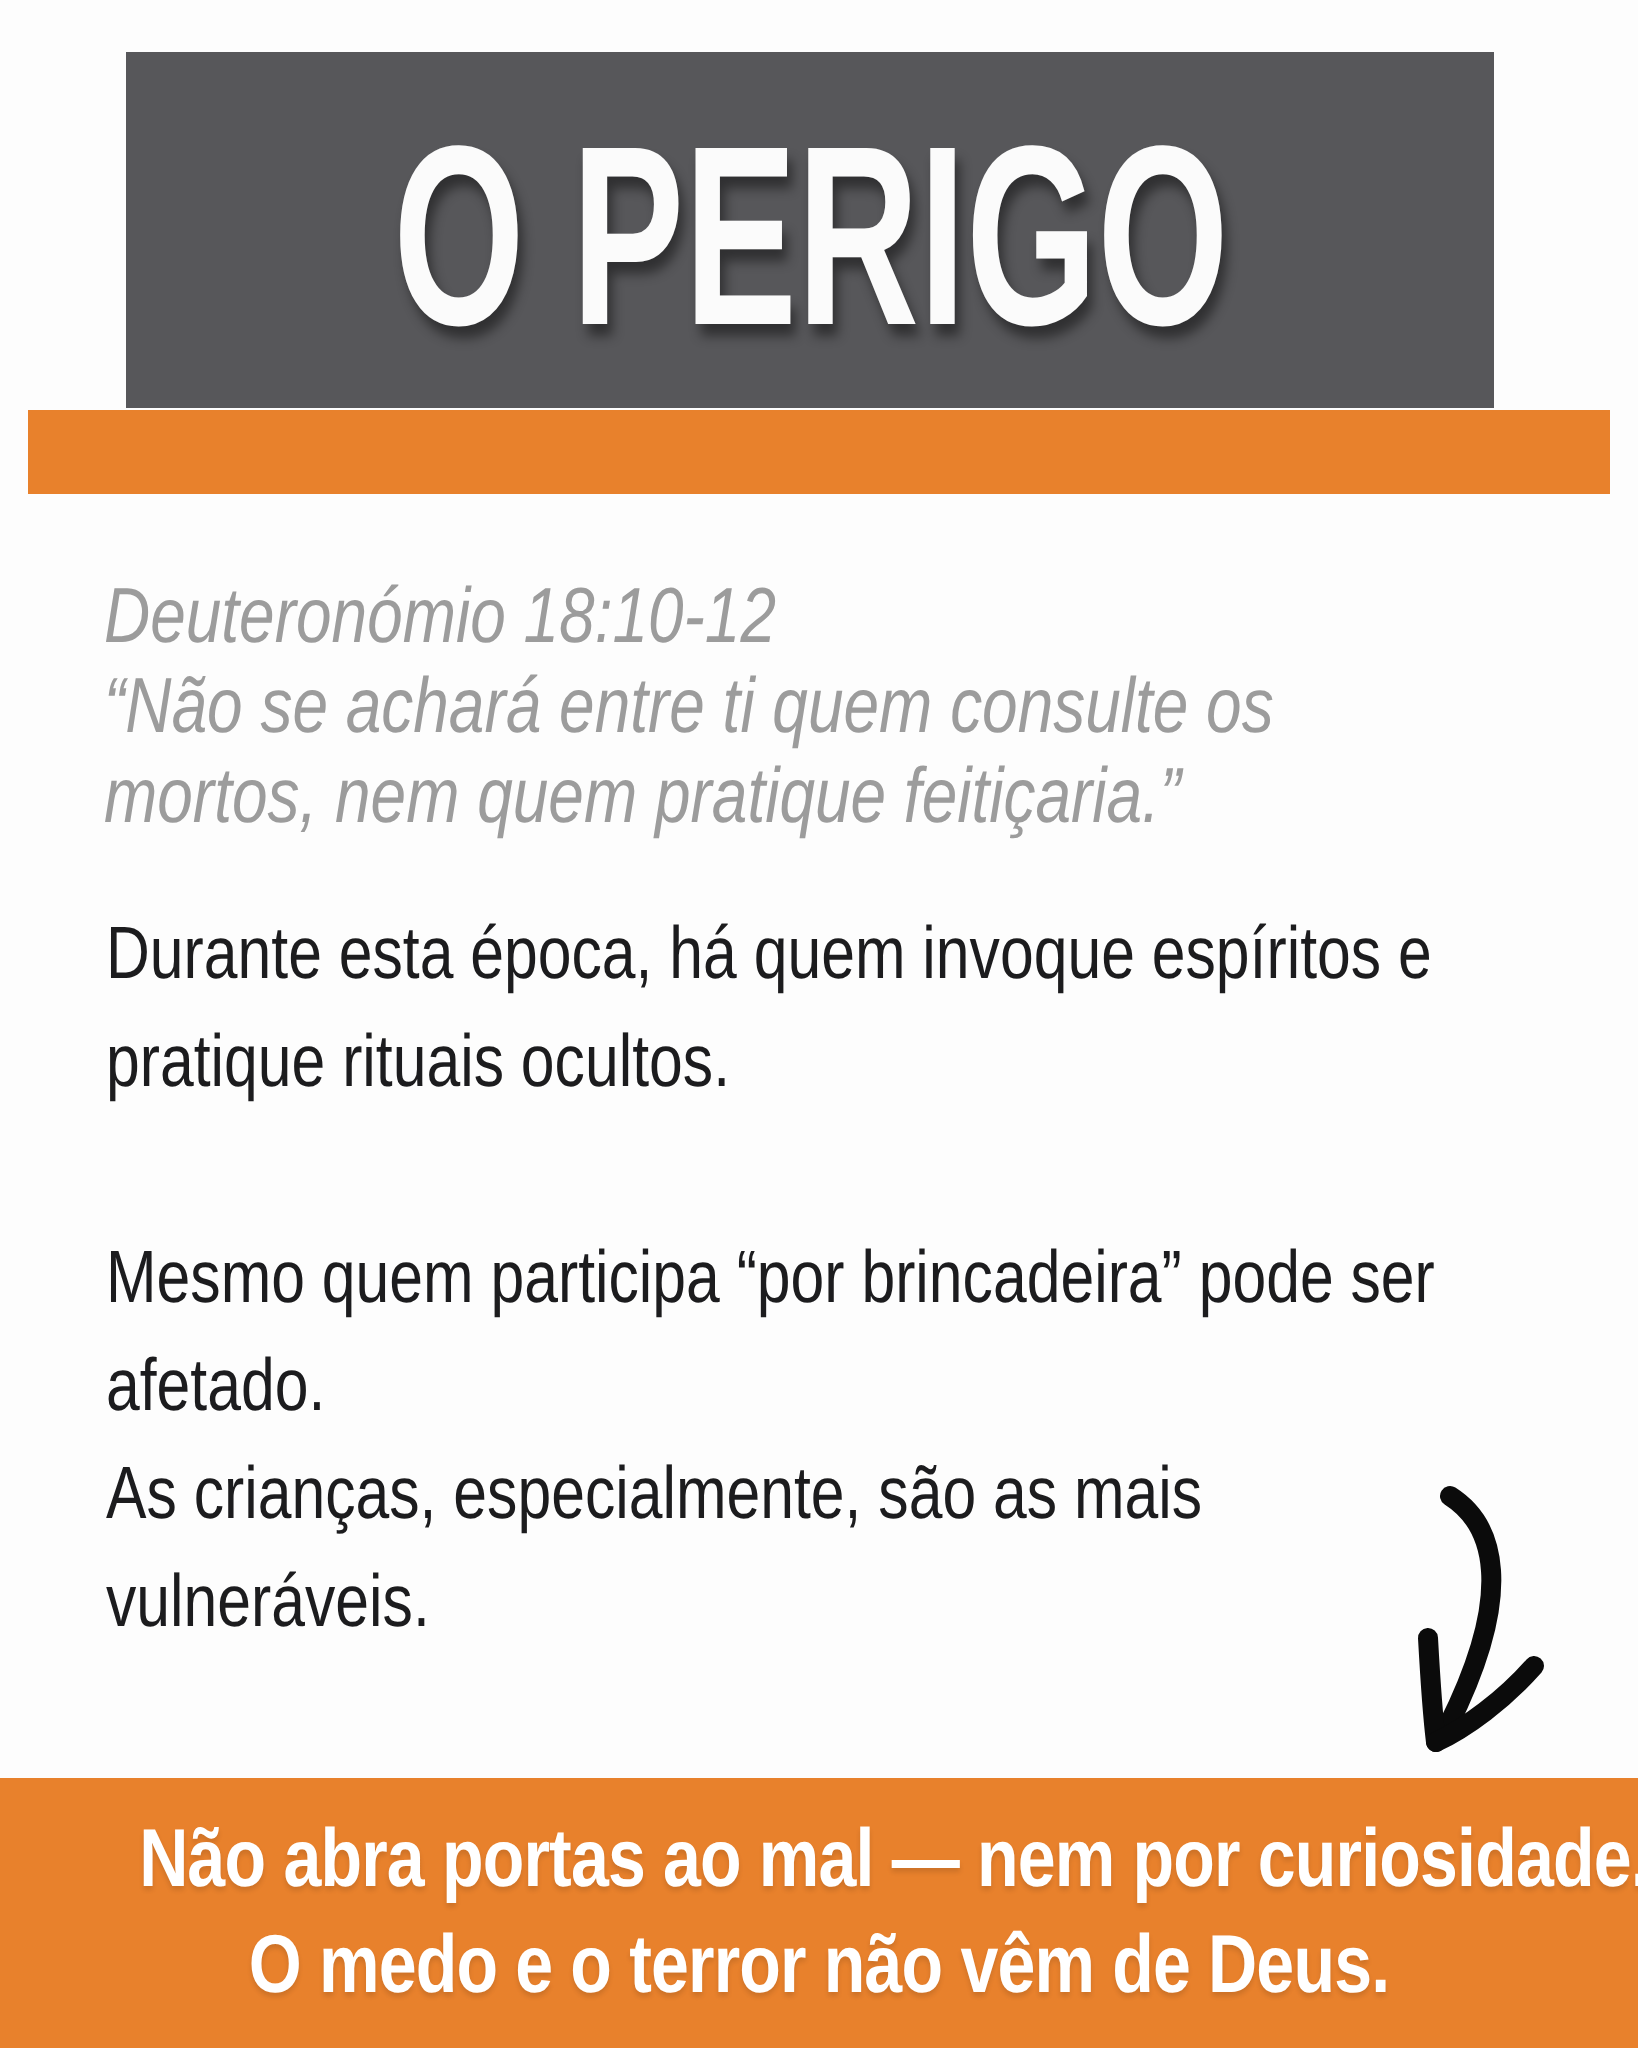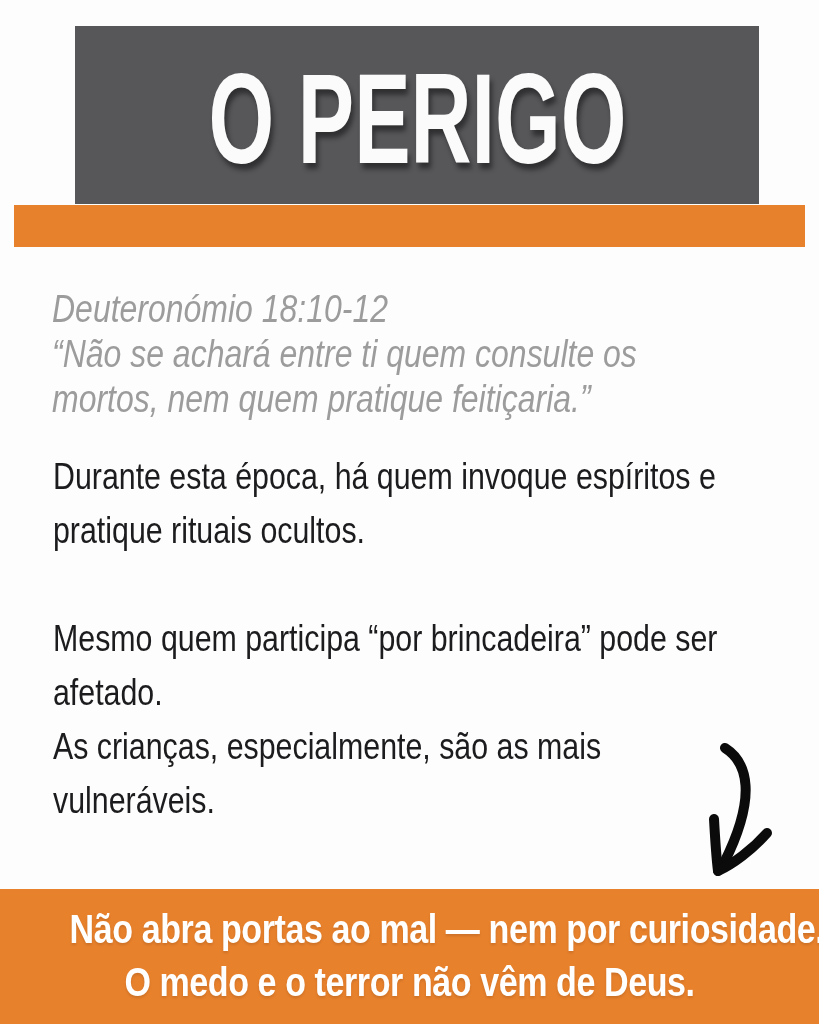--- a/index.html
+++ b/index.html
@@ -12,21 +12,21 @@
     position: relative;
     width: 819px;
     height: 1024px;
     background: #fdfdfd;
     overflow: hidden;
   }
 
   
   .header-box {
     position: absolute;
-    left: 75px;
+    left: 63px;
     top: 26px;
     width: 684px;
     height: 178px;
     background: #57575a;
     display: flex;
     align-items: center;
     justify-content: center;
   }
   .header-title {
     margin: 0;

